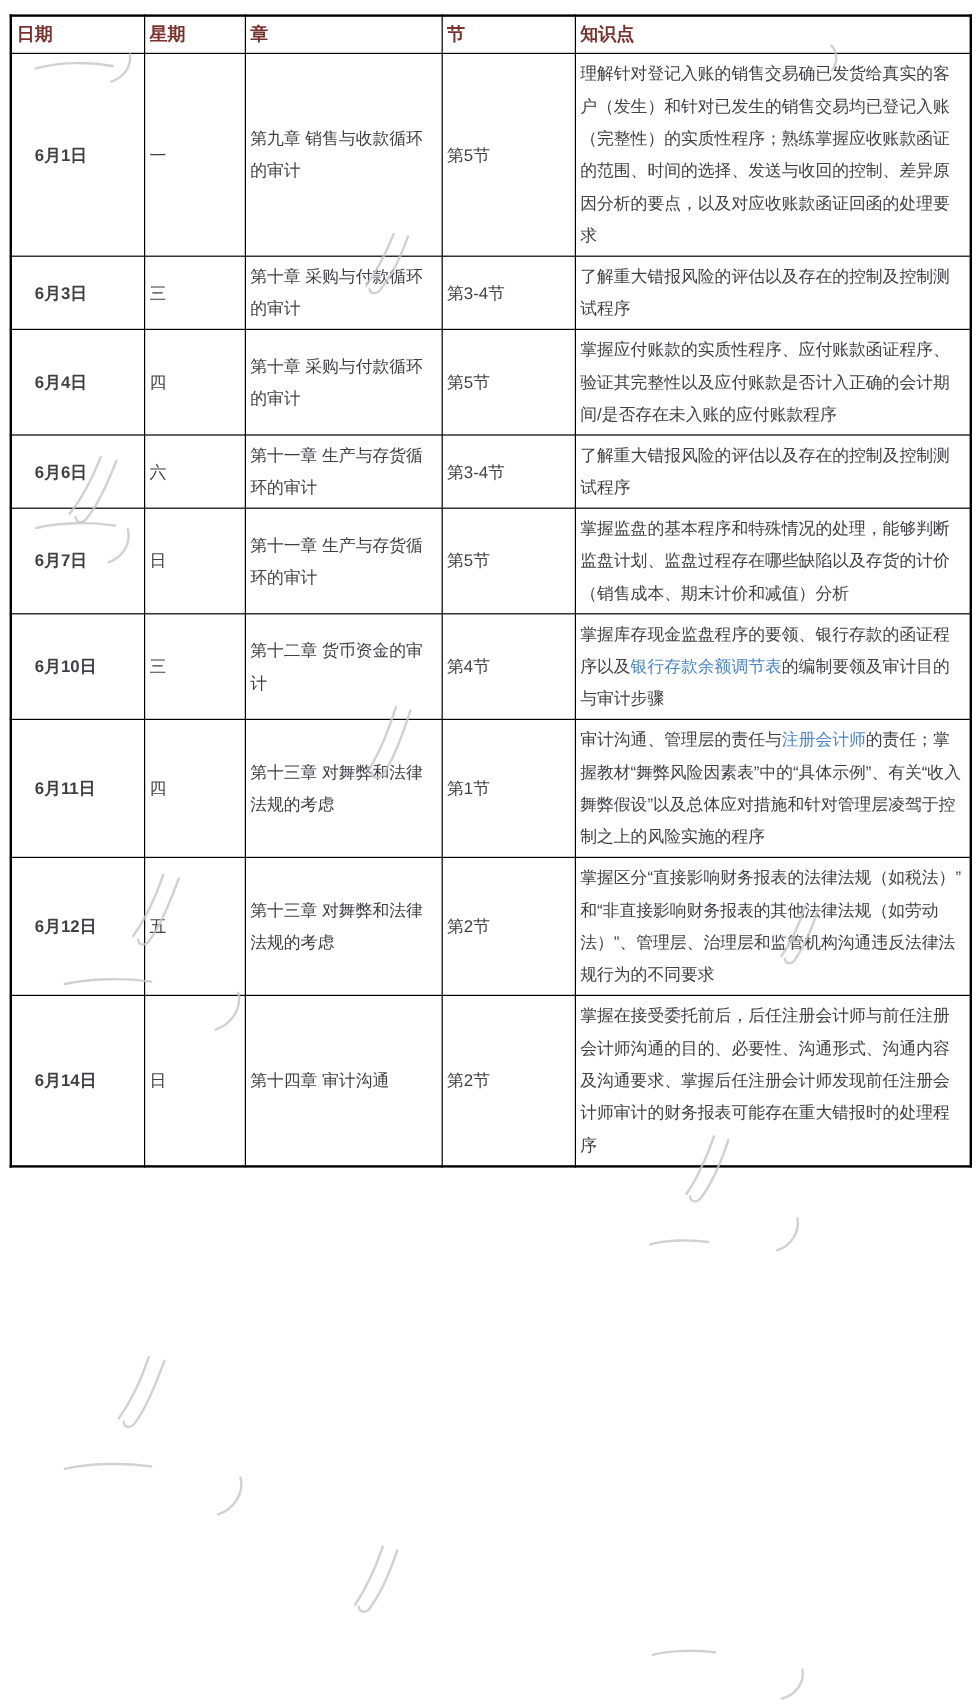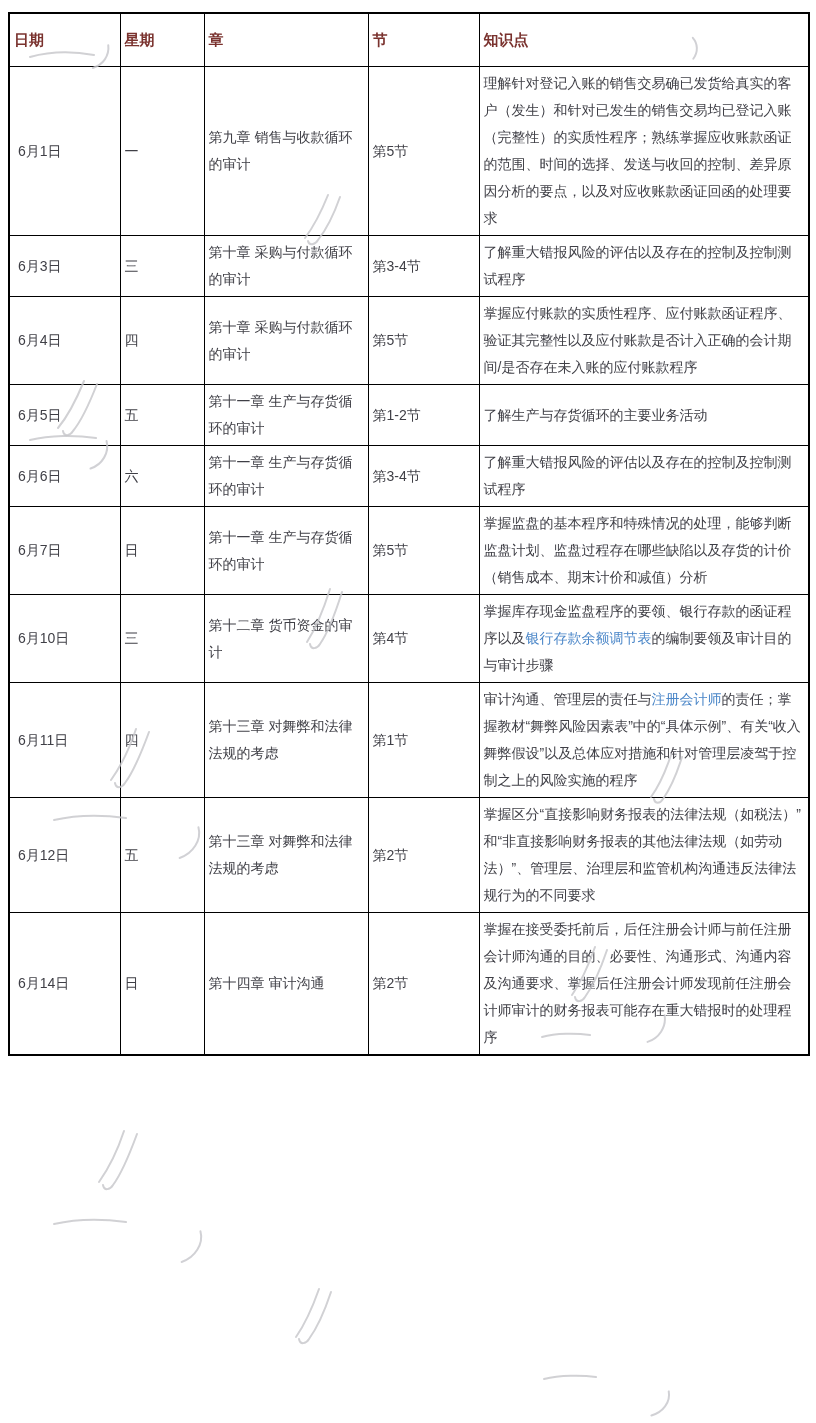--- a/index.html
+++ b/index.html
@@ -31,23 +31,23 @@
     font-size:14px;
     line-height:27px;
     word-break:break-all;
     overflow-wrap:break-word;
   }
   th{
     font-size:15px;
     font-weight:bold;
     color:var(--header-color);
     line-height:22px;
-    padding:15px 4px;
-  }
-  td.c-date{padding-left:8px;}
+    padding:4px 4px;
+  }
+  td.c-date{padding-left:19px;font-weight:bold;}
   .link{color:var(--link-color);cursor:pointer;}
   
   .wm{position:absolute;inset:0;pointer-events:none;}
   .sq{position:absolute;opacity:.8;}
   .sq svg{display:block;overflow:visible;}
   .sq path{fill:none;stroke:#c6c6ca;stroke-width:2;stroke-linecap:round;}
 </style>
 </head>
 <body>
 
@@ -89,27 +89,20 @@
     </tr>
 
     <tr>
       <td class="c-date">6月4日</td>
       <td class="c-weekday">四</td>
       <td class="c-chapter">第十章 采购与付款循环的审计</td>
       <td class="c-section">第5节</td>
       <td class="c-knowledge"><span>掌握应付账款的实质性程序、应付账款函证程序、验证其完整性以及应付账款是否计入正确的会计期间/是否存在未入账的应付账款程序</span></td>
     </tr>
 
-    <tr>
-      <td class="c-date">6月5日</td>
-      <td class="c-weekday">五</td>
-      <td class="c-chapter">第十一章 生产与存货循环的审计</td>
-      <td class="c-section">第1-2节</td>
-      <td class="c-knowledge"><span>了解生产与存货循环的主要业务活动</span></td>
-    </tr>
 
     <tr>
       <td class="c-date">6月6日</td>
       <td class="c-weekday">六</td>
       <td class="c-chapter">第十一章 生产与存货循环的审计</td>
       <td class="c-section">第3-4节</td>
       <td class="c-knowledge"><span>了解重大错报风险的评估以及存在的控制及控制测试程序</span></td>
     </tr>
 
     <tr>

